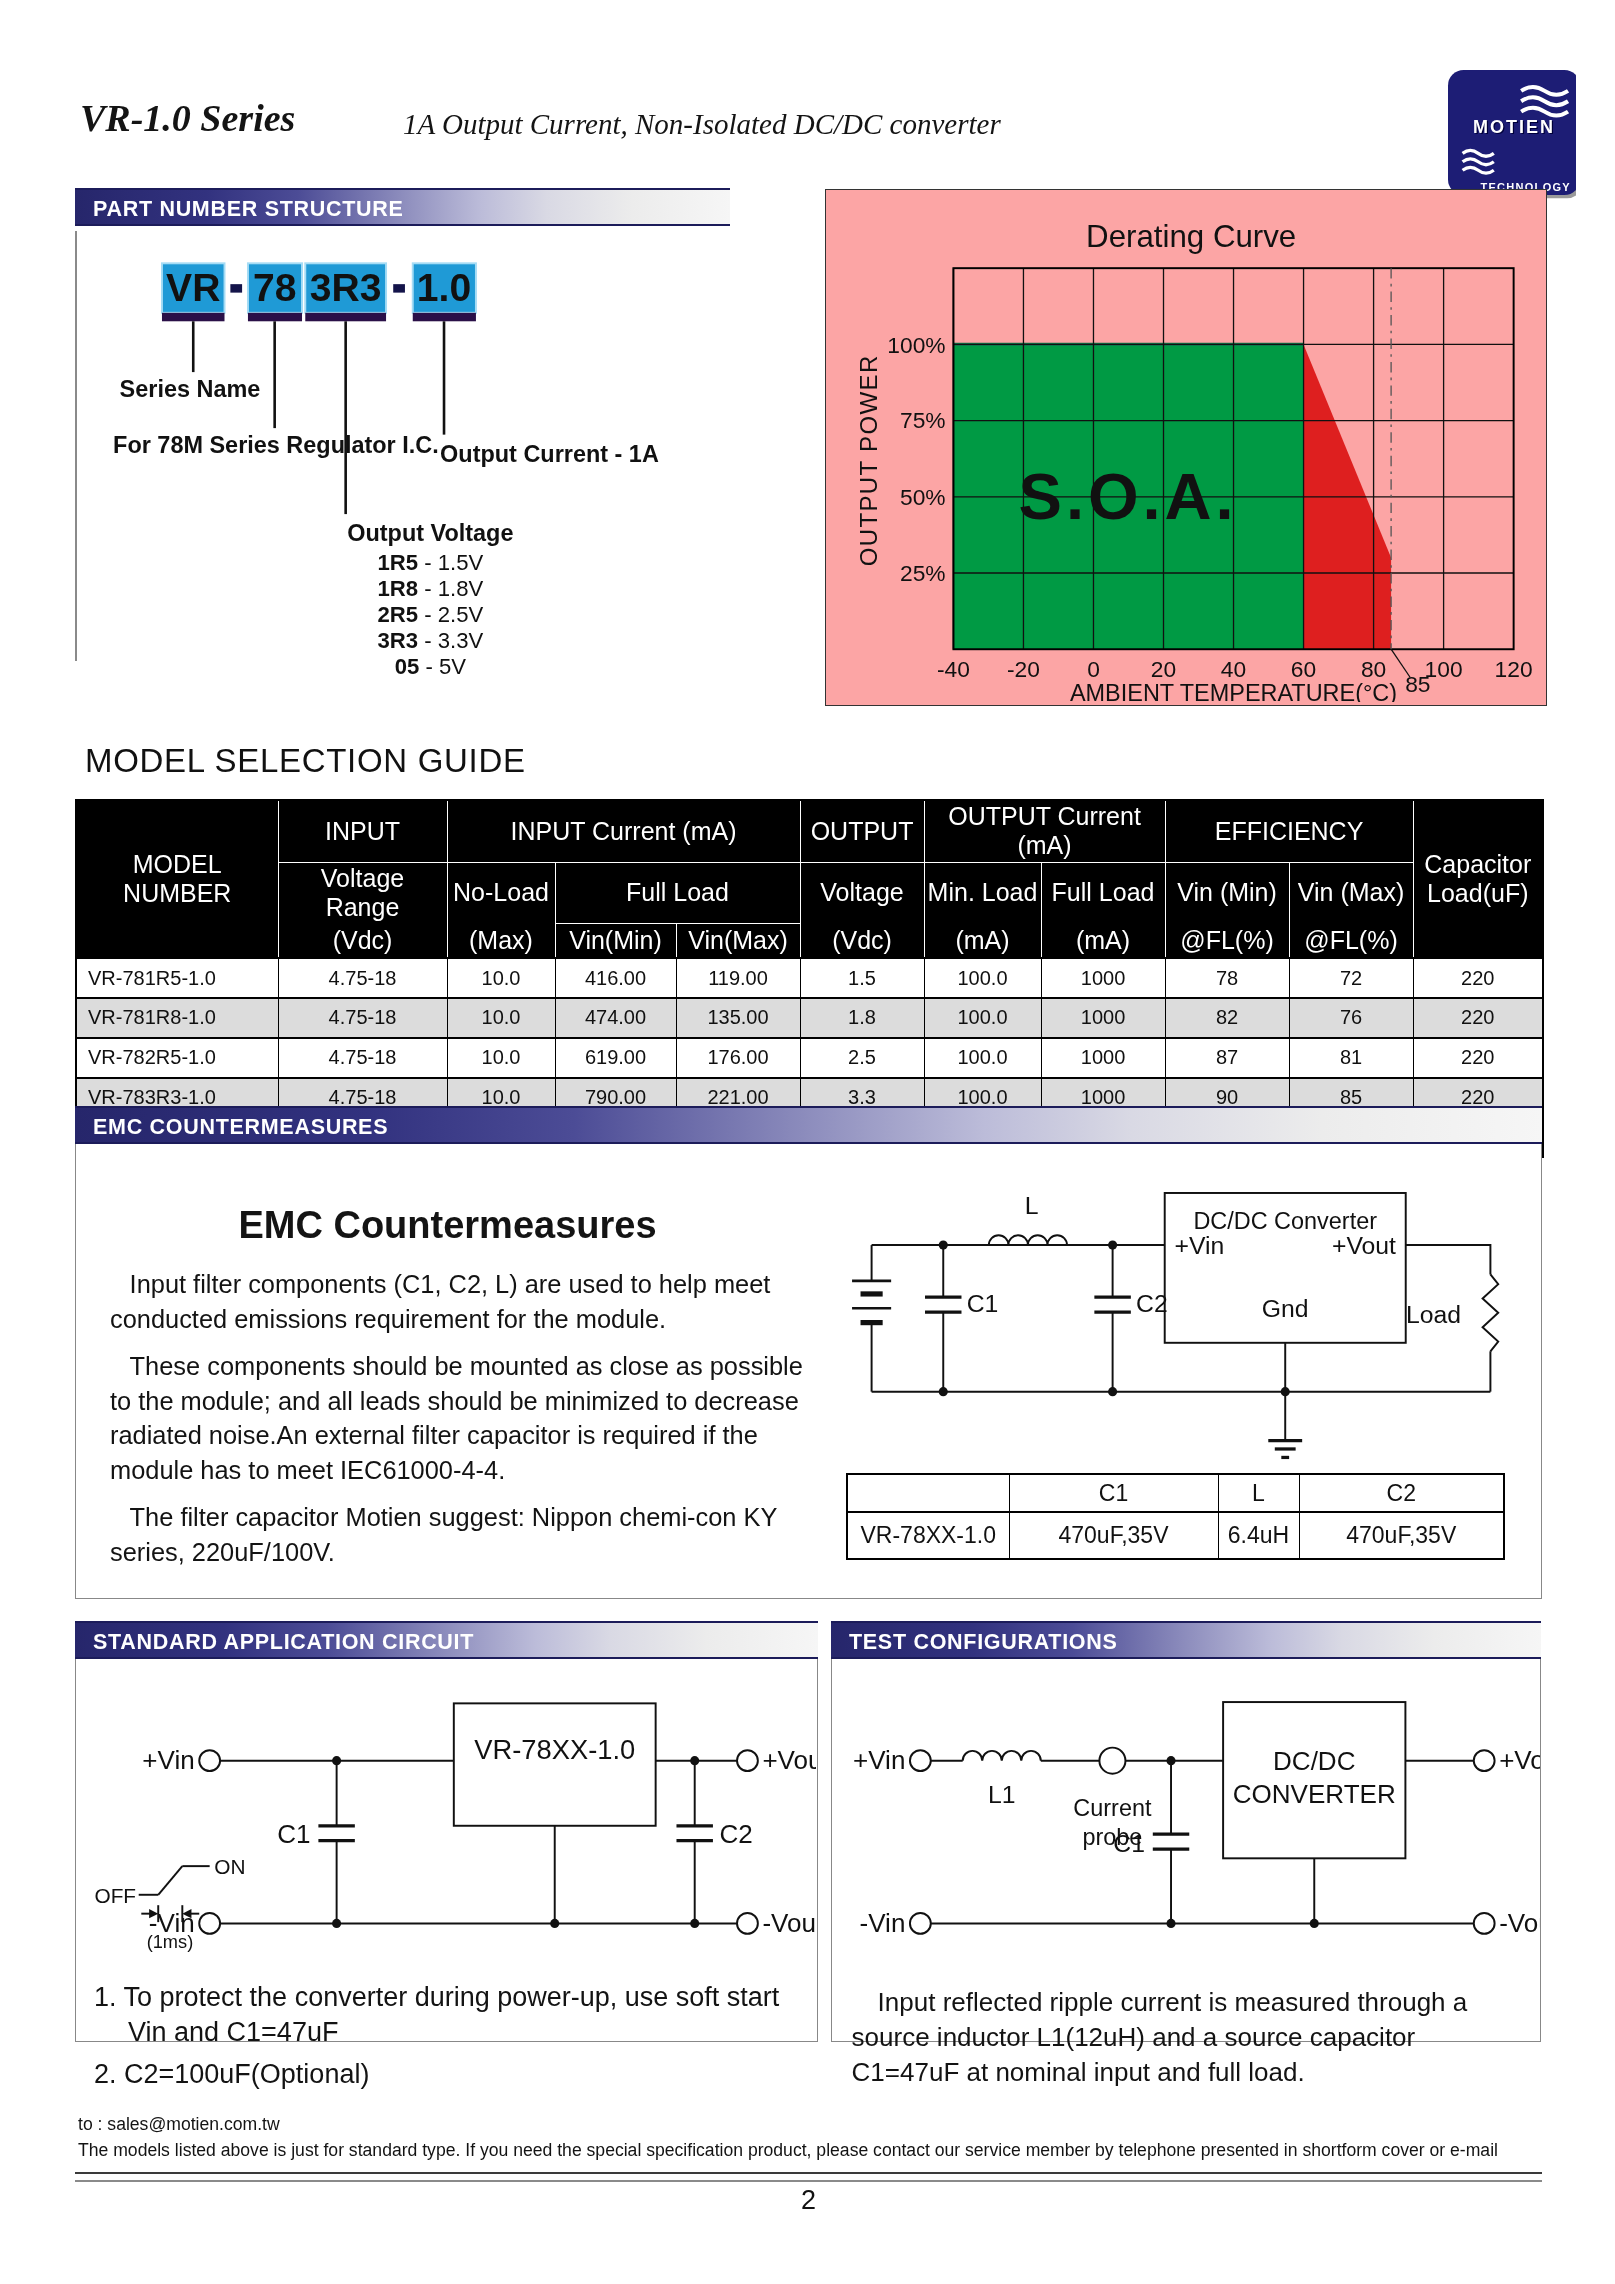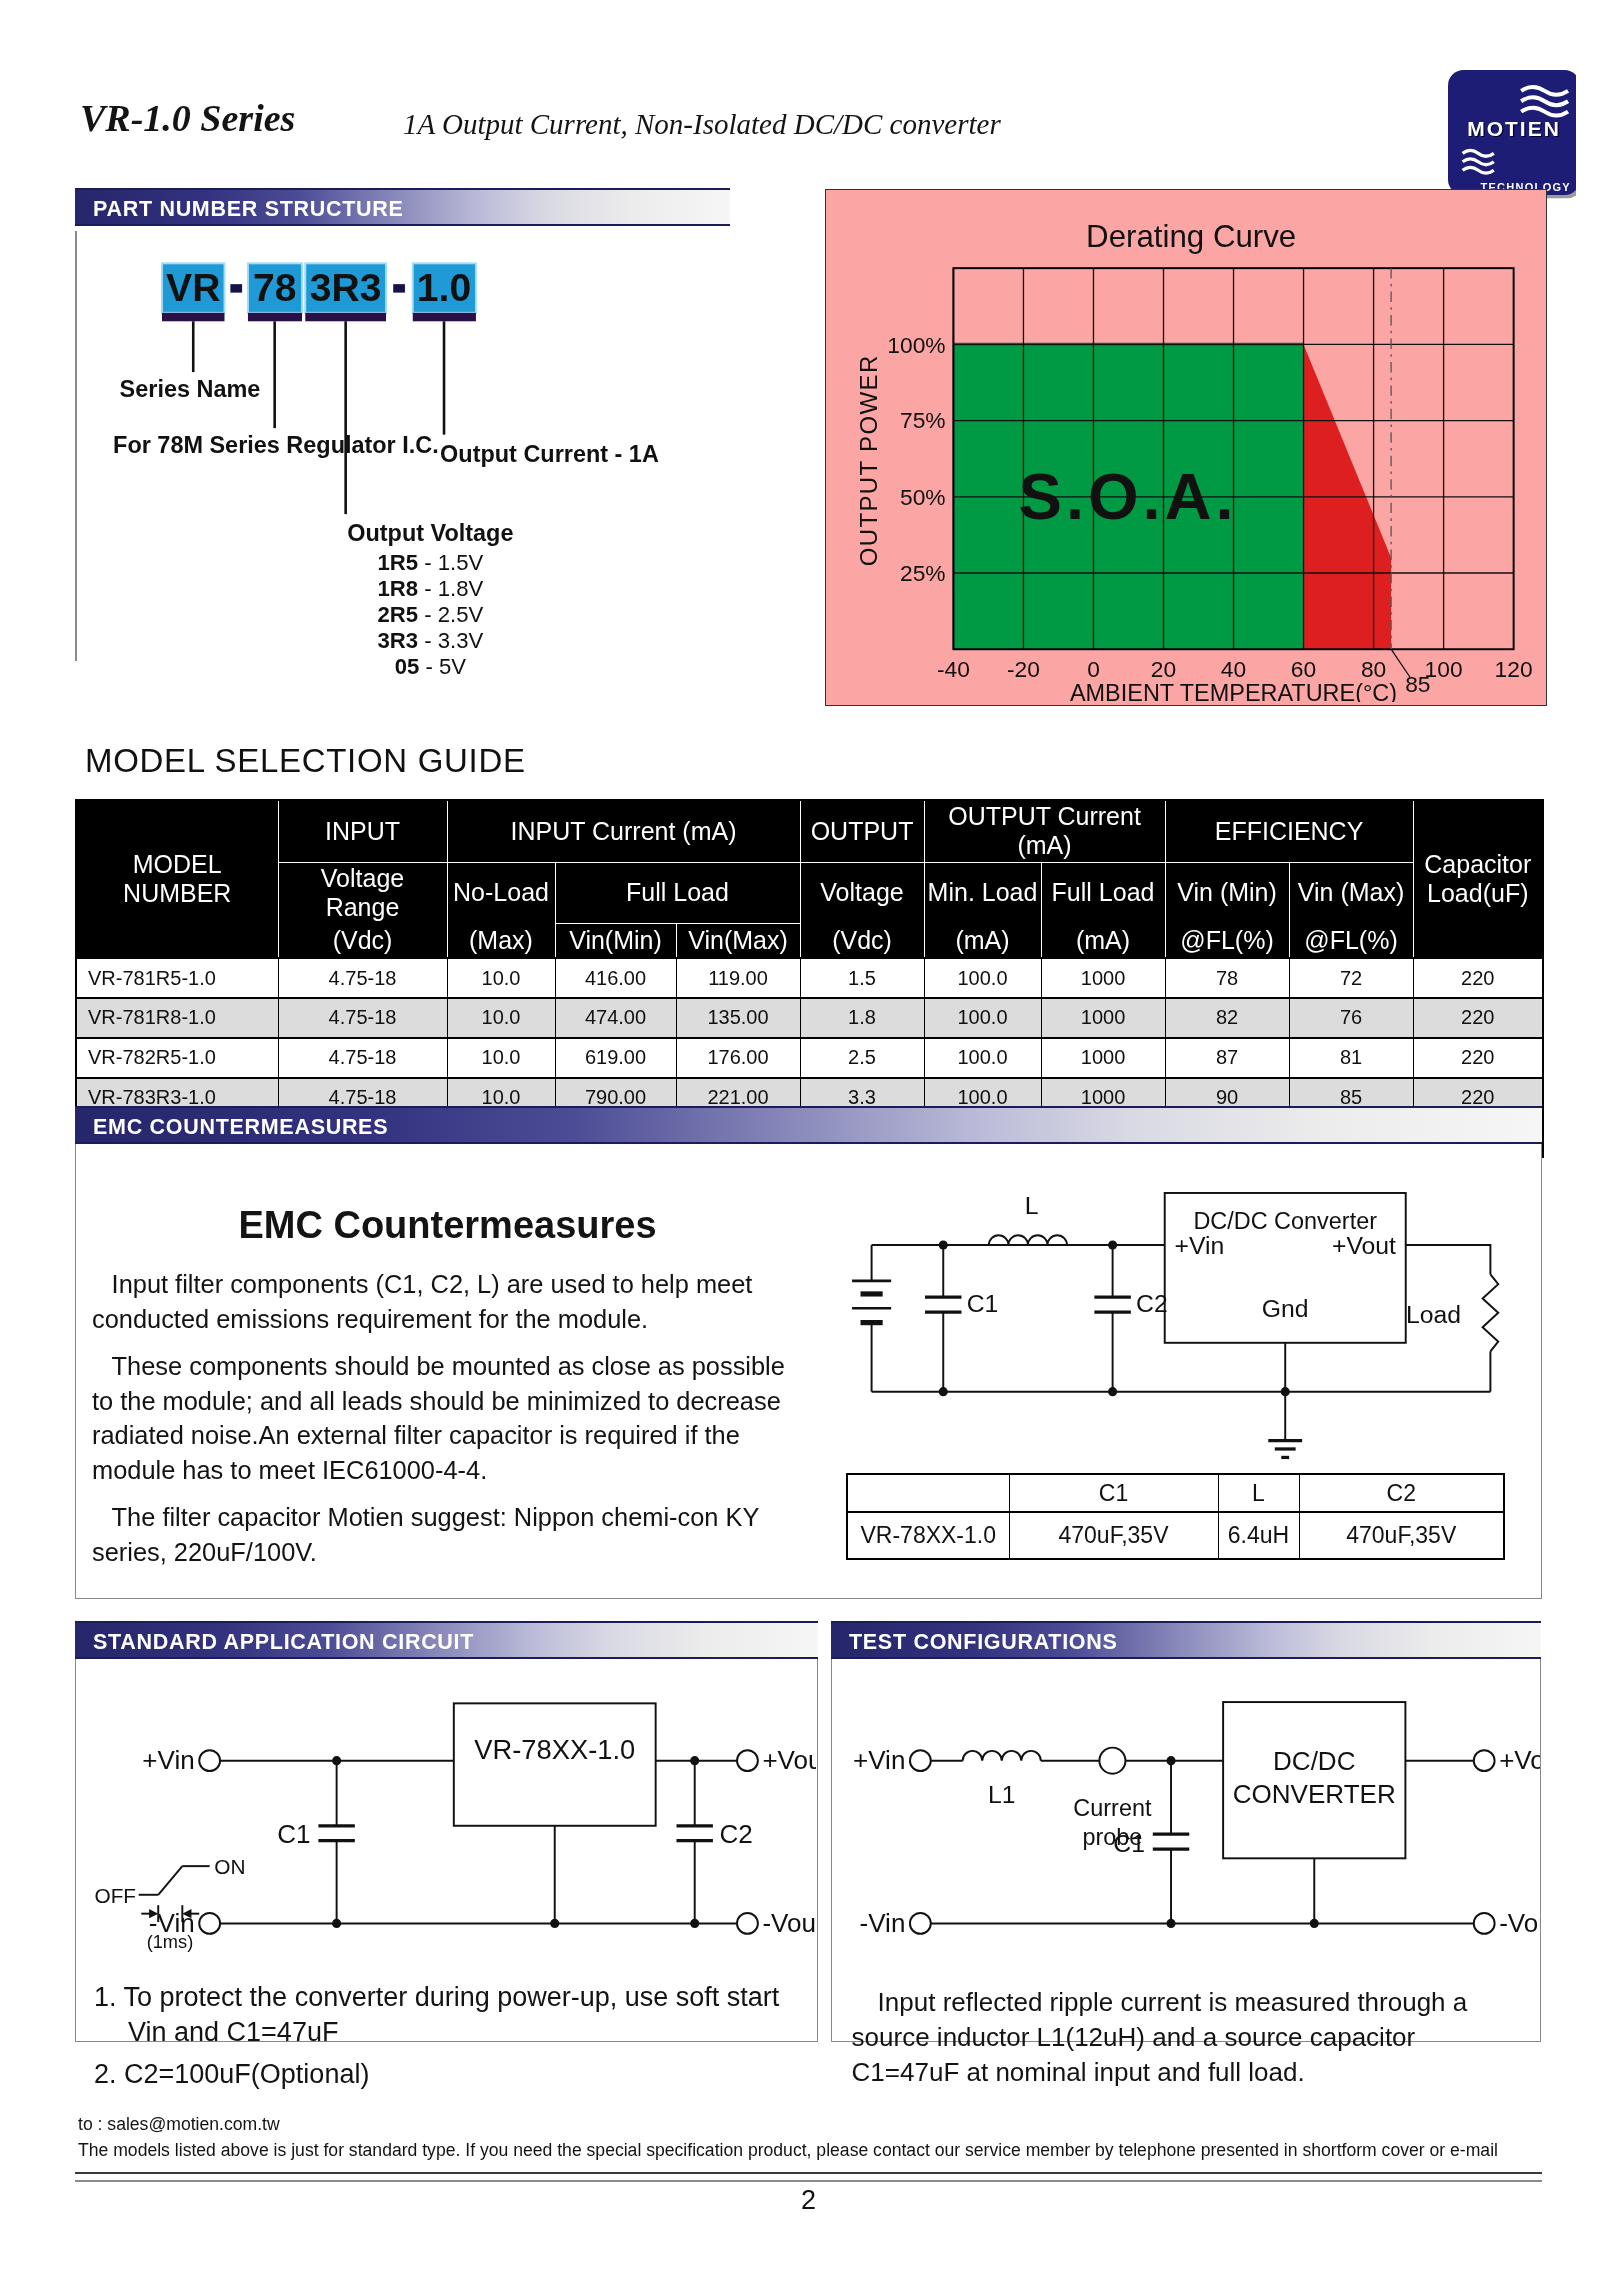--- a/index.html
+++ b/index.html
@@ -6,21 +6,21 @@
   .page{position:relative;width:1576px;height:2284px;background:#fff;overflow:hidden;
         font-family:"Liberation Sans","DejaVu Sans",sans-serif;color:#111;}
   .serif{font-family:"Liberation Serif","DejaVu Serif",serif;}
   .abs{position:absolute;}
 
   
   .doc-title{left:80px;top:96px;font-size:38px;font-weight:bold;font-style:italic;color:#141414;}
   .doc-subtitle{left:403px;top:108px;font-size:29px;font-weight:normal;font-style:italic;color:#141414;}
   .logo{left:1448px;top:70px;width:132px;height:125px;background:#1d1d75;border-radius:15.6px;
         box-shadow:2.6px 3.3px 0 #9a9a9a;}
-  .logo-name{position:absolute;left:0;right:0;top:47px;text-align:center;font-size:21px;font-weight:bold;
+  .logo-name{position:absolute;left:0;right:0;top:47px;text-align:center;font-size:18px;font-weight:bold;
         color:#fff;letter-spacing:2px;text-shadow:1.3px 1.3px 0 #00003a;}
   .logo-tag{position:absolute;right:9px;bottom:2px;font-size:11px;font-weight:bold;
         color:#fff;letter-spacing:1.3px;}
 
   
   .bar{height:38px;line-height:38px;padding-left:18px;box-sizing:border-box;
        font-size:21.5px;font-weight:bold;color:#fff;letter-spacing:0.7px;
        background:linear-gradient(90deg,#26266b 0%,#32327f 20%,#4c4c96 34%,#8d8dbd 50%,#bcbcd9 62%,#d9d9e4 72%,#ececec 85%,#f6f6f6 100%);
        border-top:2.6px solid #1c1c5a;border-bottom:2.6px solid #1c1c5a;}
   .content-box{border:1.3px solid #777;border-top:none;box-sizing:border-box;background:#fff;}
@@ -39,21 +39,21 @@
   .guide{border:2px solid #000;}
   .guide .nb{border-bottom:none;}
   .guide .nt{border-top:none;}
   .guide tbody tr:first-child td{border-top:2.6px solid #000;}
   .guide td.model{text-align:left;padding-left:11px;}
   .guide tr.alt td{background:#dcdcdc;}
   .guide th{height:31px;}
 
   
   .emc-head{left:26px;top:60px;width:691px;text-align:center;font-size:38px;font-weight:bold;color:#141414;}
-  .emc-body{left:16px;top:123px;width:696px;font-size:25.4px;line-height:1.36;color:#131313;}
+  .emc-body{left:34px;top:123px;width:696px;font-size:25.4px;line-height:1.36;color:#131313;}
   .emc-body p{margin:0 0 13px;text-indent:19.6px;}
 
   table.ftab{position:absolute;left:770px;top:329px;width:657px;border-collapse:collapse;table-layout:fixed;
              border:2px solid #000;}
   .ftab th{font-weight:normal;font-size:23px;border:1.3px solid #000;height:34px;text-align:center;background:#fff;color:#111;}
   .ftab td{font-size:23px;border:1.3px solid #000;height:43px;text-align:center;color:#111;}
   .ftab tr:first-child th{border-bottom:2.6px solid #000;}
 
   
   .wire{stroke:#111;stroke-width:3px;fill:none;}

